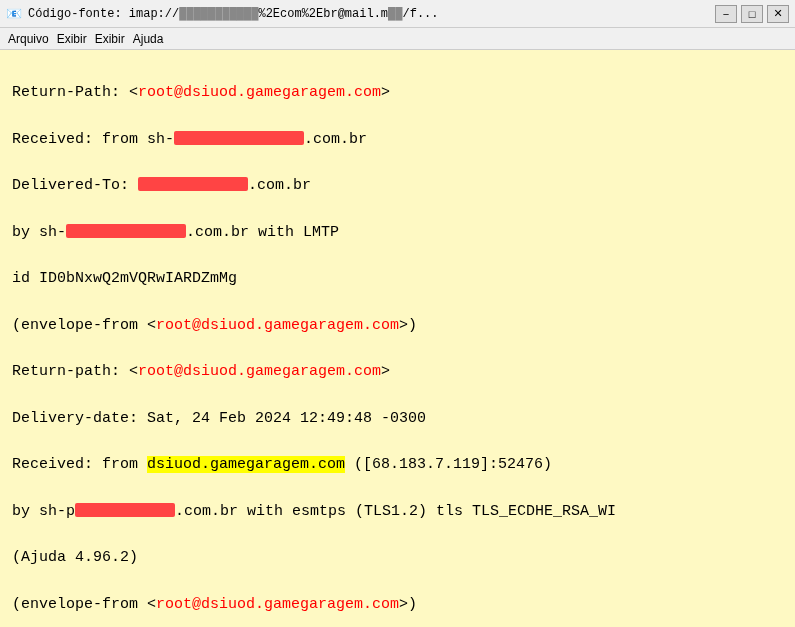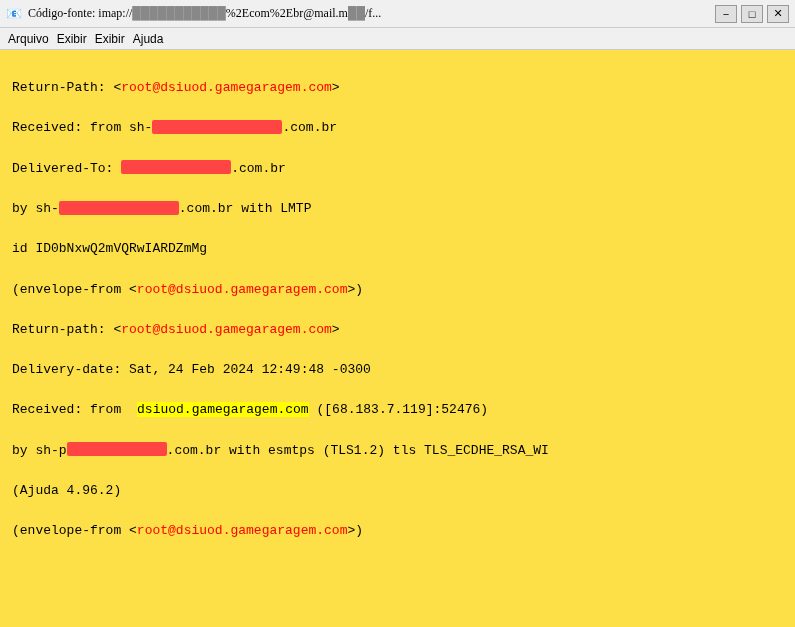--- a/index.html
+++ b/index.html
@@ -26,21 +26,21 @@
       display: flex;
       align-items: center;
       gap: 6px;
     }
     .title-bar-icon {
       width: 16px;
       height: 16px;
     }
     .title-bar-text {
       font-size: 12px;
-      font-family: Liberation Serif, serif;
+      font-family: Liberation Mono, monospace;
       color: #000;
       text-align: right;
     }
     .title-bar-buttons {
       display: flex;
       gap: 4px;
     }
     .title-bar-btn {
       width: 22px;
       height: 18px;
@@ -68,40 +68,39 @@
     .menu-item {
       font-size: 12px;
       font-family: Arial, sans-serif;
       cursor: pointer;
       padding: 1px 4px;
       color: #000;
     }
 
     
     .content {
-      background: #fde047;
+      background: #fef9c3;
       padding: 8px 12px;
       height: calc(627px - 50px);
       overflow-y: auto;
       overflow-x: auto;
       white-space: pre;
       line-height: 1.55;
-      font-size: 13px;
+      font-size: 15px;
       color: #000;
     }
 
     .line {
       display: block;
       white-space: nowrap;
     }
 
     .highlight-yellow {
       background-color: #ffff00;
       color: #000;
-      margin-left: 8px;
     }
     .highlight-red-text {
       color: #ff0000;
     }
     .redacted {
       display: inline-block;
       background: #ff4444;
       height: 14px;
       border-radius: 2px;
       vertical-align: middle;

